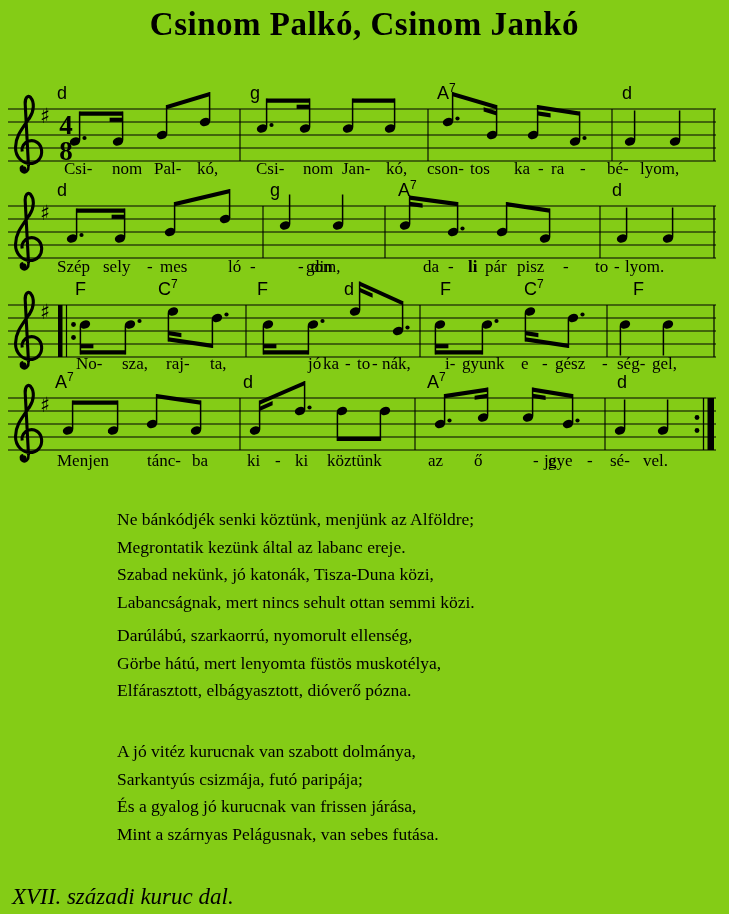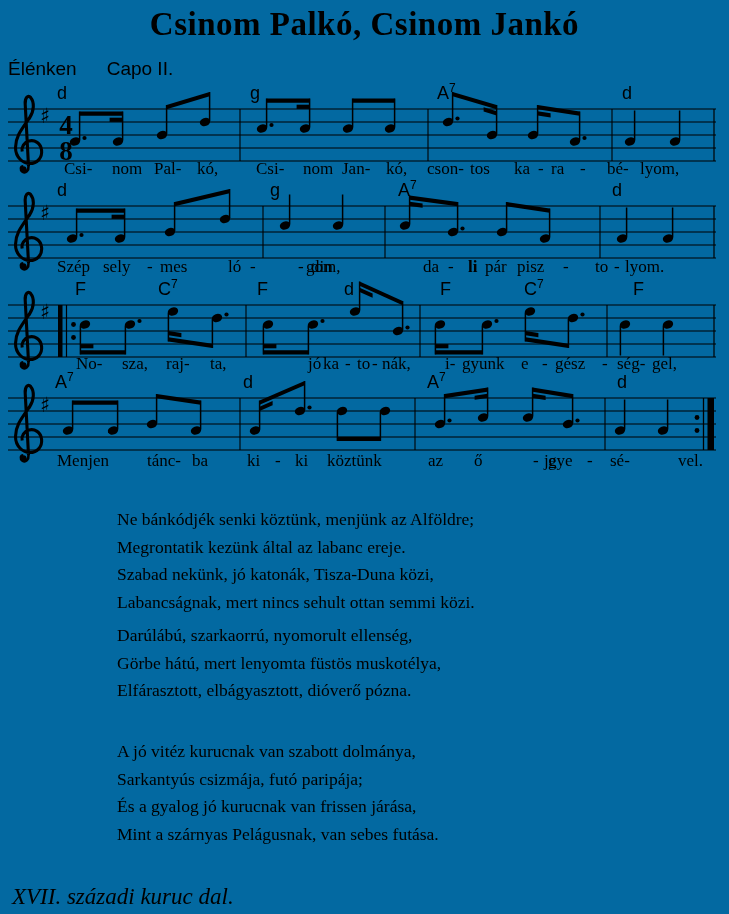--- a/index.html
+++ b/index.html
@@ -1,36 +1,33 @@
 <!DOCTYPE html>
 <html><head>
 <meta charset="utf-8">
 <style>
   html,body{margin:0;padding:0;background:#ffffff;}
-  #page{position:relative;width:729px;height:914px;background:#0369a1;color:#000;overflow:hidden;
+  #page{position:relative;width:729px;height:914px;background:#84cc16;color:#000;overflow:hidden;
         font-family:"Liberation Serif","DejaVu Serif",serif;}
   #title{position:absolute;left:0;top:6px;width:729px;text-align:center;
          font-size:33px;font-weight:bold;letter-spacing:.5px;}
   #tempo-row{position:absolute;left:8px;top:58px;font-family:"Liberation Sans","DejaVu Sans",sans-serif;
          font-size:19px;}
   #tempo-row .capo{margin-left:30px;}
   svg#score{position:absolute;left:0;top:0;}
   .lyr{position:absolute;font-size:17px;white-space:pre;}
   .verses{position:absolute;left:117px;font-size:17.5px;line-height:27.5px;}
   .verse-line{white-space:pre;}
   #footer{position:absolute;left:12px;top:884px;font-style:italic;font-size:23px;}
 </style>
 </head>
 <body>
 
 <div id="page">
   <div id="title">Csinom Palkó, Csinom Jankó</div>
-  <div id="tempo-row">
-    <span>Élénken</span><span class="capo">Capo II.</span>
-  </div>
 
   <svg id="score" width="729" height="914" viewBox="0 0 729 914">
       <line x1="8" y1="109" x2="716" y2="109" stroke="#000000" stroke-width="1.1"></line>
       <line x1="8" y1="122" x2="716" y2="122" stroke="#000000" stroke-width="1.1"></line>
       <line x1="8" y1="135" x2="716" y2="135" stroke="#000000" stroke-width="1.1"></line>
       <line x1="8" y1="148" x2="716" y2="148" stroke="#000000" stroke-width="1.1"></line>
       <line x1="8" y1="161" x2="716" y2="161" stroke="#000000" stroke-width="1.1"></line>
       <g transform="translate(8,109)" fill="none" stroke="#000000">
         <path d="M 20.5,57 L 17.2,-5 C 16.8,-11 20,-14.5 22.6,-11.6 C 26.5,-7 26.3,2 21.5,9 C 12,22.5 7.5,28.5 7.5,38.5 C 7.5,48.5 15,54.5 21.8,54.5 C 29.5,54.5 34.3,48.5 33.6,41.5 C 32.9,34 26.5,30.5 21,32 C 16,33.5 13.2,38 14.2,42.5" stroke-width="3.1"></path>
         <path d="M 20.5,57 C 20.9,61.5 17.6,64.8 14.4,62.6 C 11.9,60.9 12.6,57.2 15.2,57.2" stroke-width="2.6"></path>
@@ -336,21 +333,21 @@
       <span class="lyr" style="left: 275px; top: 451px;">-</span>
       <span class="lyr" style="left: 295px; top: 451px;">ki</span>
       <span class="lyr" style="left: 327px; top: 451px;">köztünk</span>
       <span class="lyr" style="left: 428px; top: 451px;">az</span>
       <span class="lyr" style="left: 474px; top: 451px;">ő</span>
       <span class="lyr" style="left: 544px; top: 451px; text-decoration: underline;">je</span>
       <span class="lyr" style="left: 533px; top: 451px;">-</span>
       <span class="lyr" style="left: 548px; top: 451px;">gye</span>
       <span class="lyr" style="left: 587px; top: 451px;">-</span>
       <span class="lyr" style="left: 610px; top: 451px;">sé-</span>
-      <span class="lyr" style="left: 643px; top: 451px; margin-left: 35px;">vel.</span>
+      <span class="lyr" style="left: 643px; top: 451px;">vel.</span>
     </div>
 
   <div class="verses" style="top:506px">
     <div class="verse-line">Ne bánkódjék senki köztünk, menjünk az Alföldre;</div>
     <div class="verse-line">Megrontatik kezünk által az labanc ereje.</div>
     <div class="verse-line">Szabad nekünk, jó katonák, Tisza-Duna közi,</div>
     <div class="verse-line">Labancságnak, mert nincs sehult ottan semmi közi.</div>
   </div>
   <div class="verses" style="top:622px">
     <div class="verse-line">Darúlábú, szarkaorrú, nyomorult ellenség,</div>

